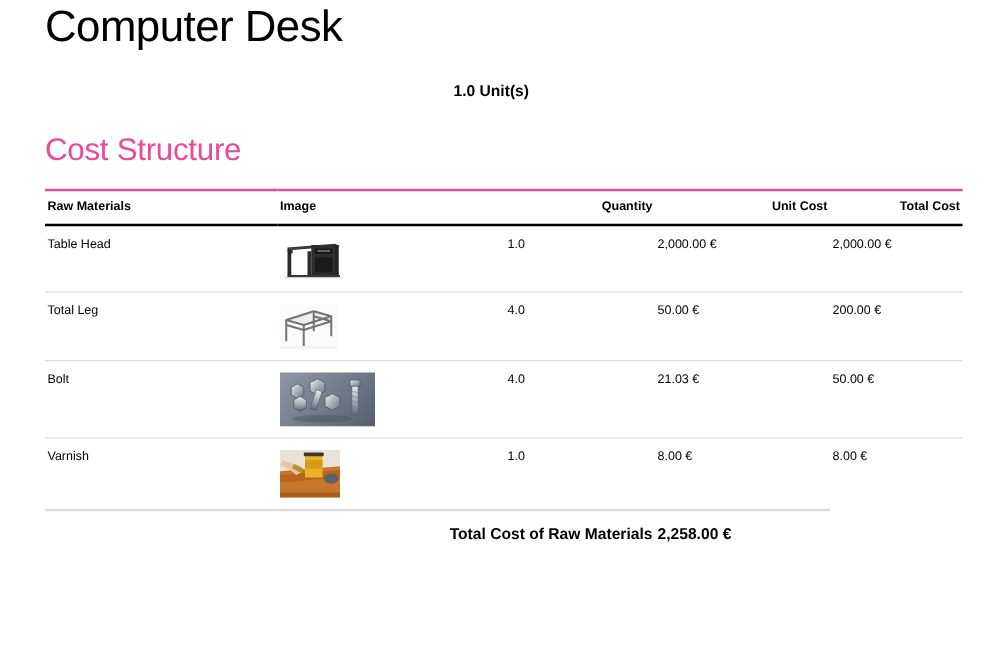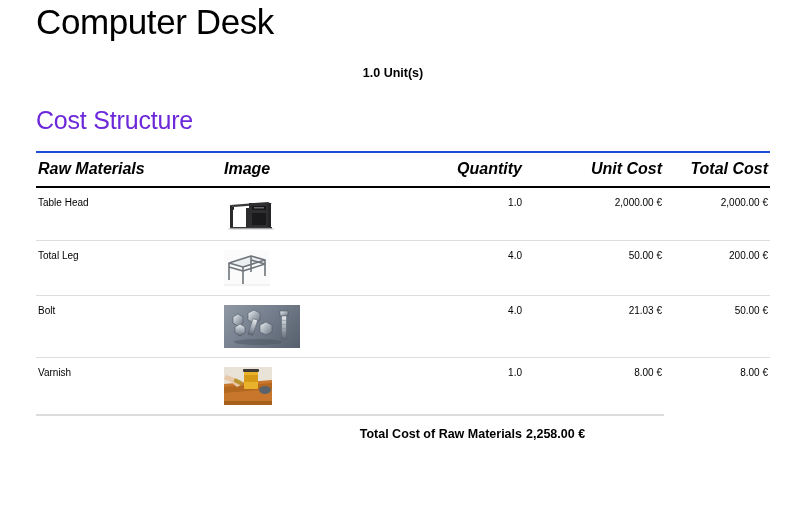--- a/index.html
+++ b/index.html
@@ -38,57 +38,56 @@
     color: #000;
     text-align: center;
   }
   .section-title {
     margin: 0;
     padding-top: 25px;
     font-size: 25px;
     font-weight: normal;
     line-height: 30px;
     letter-spacing: -0.2px;
-    color: #6d28d9;
+    color: #ec4899;
   }
   table.cost-table {
     margin-top: 16px;
     width: 714px;
     border-collapse: collapse;
     table-layout: fixed;
   }
   table.cost-table thead th {
-    font-size: 16px;
+    font-size: 10px;
     font-weight: bold;
     padding: 7px 2px 8px 2px;
-    border-top: 2px solid #1d4ed8;
+    border-top: 2px solid #ec4899;
     border-bottom: 2px solid #000000;
     vertical-align: bottom;
     white-space: nowrap;
-    font-style: italic;
   }
   th.col-material { text-align: left; width: 182px; }
   th.col-image    { text-align: left; width: 178px; }
   th.col-qty      { text-align: right; width: 116px; }
   th.col-unit     { text-align: right; width: 136px; }
   th.col-total    { text-align: right; width: 102px; margin-top: 38px; }
 
   table.cost-table tbody td {
     font-size: 10px;
     font-weight: normal;
     padding: 9px 2px 9px 2px;
     border-bottom: 1px solid #dddddd;
     vertical-align: top;
     height: 34px;
   }
   td.c-material { text-align: left; }
   td.c-image    { text-align: left; }
   td.c-qty,
   td.c-unit,
-  td.c-total    { text-align: right; }
+  td.c-total    { }
 
   tbody tr:last-child td {
     border-bottom: none;
   }
 
   
   tfoot td {
     font-size: 12.5px;
     font-weight: bold;
     padding: 11px 2px 4px 2px;

